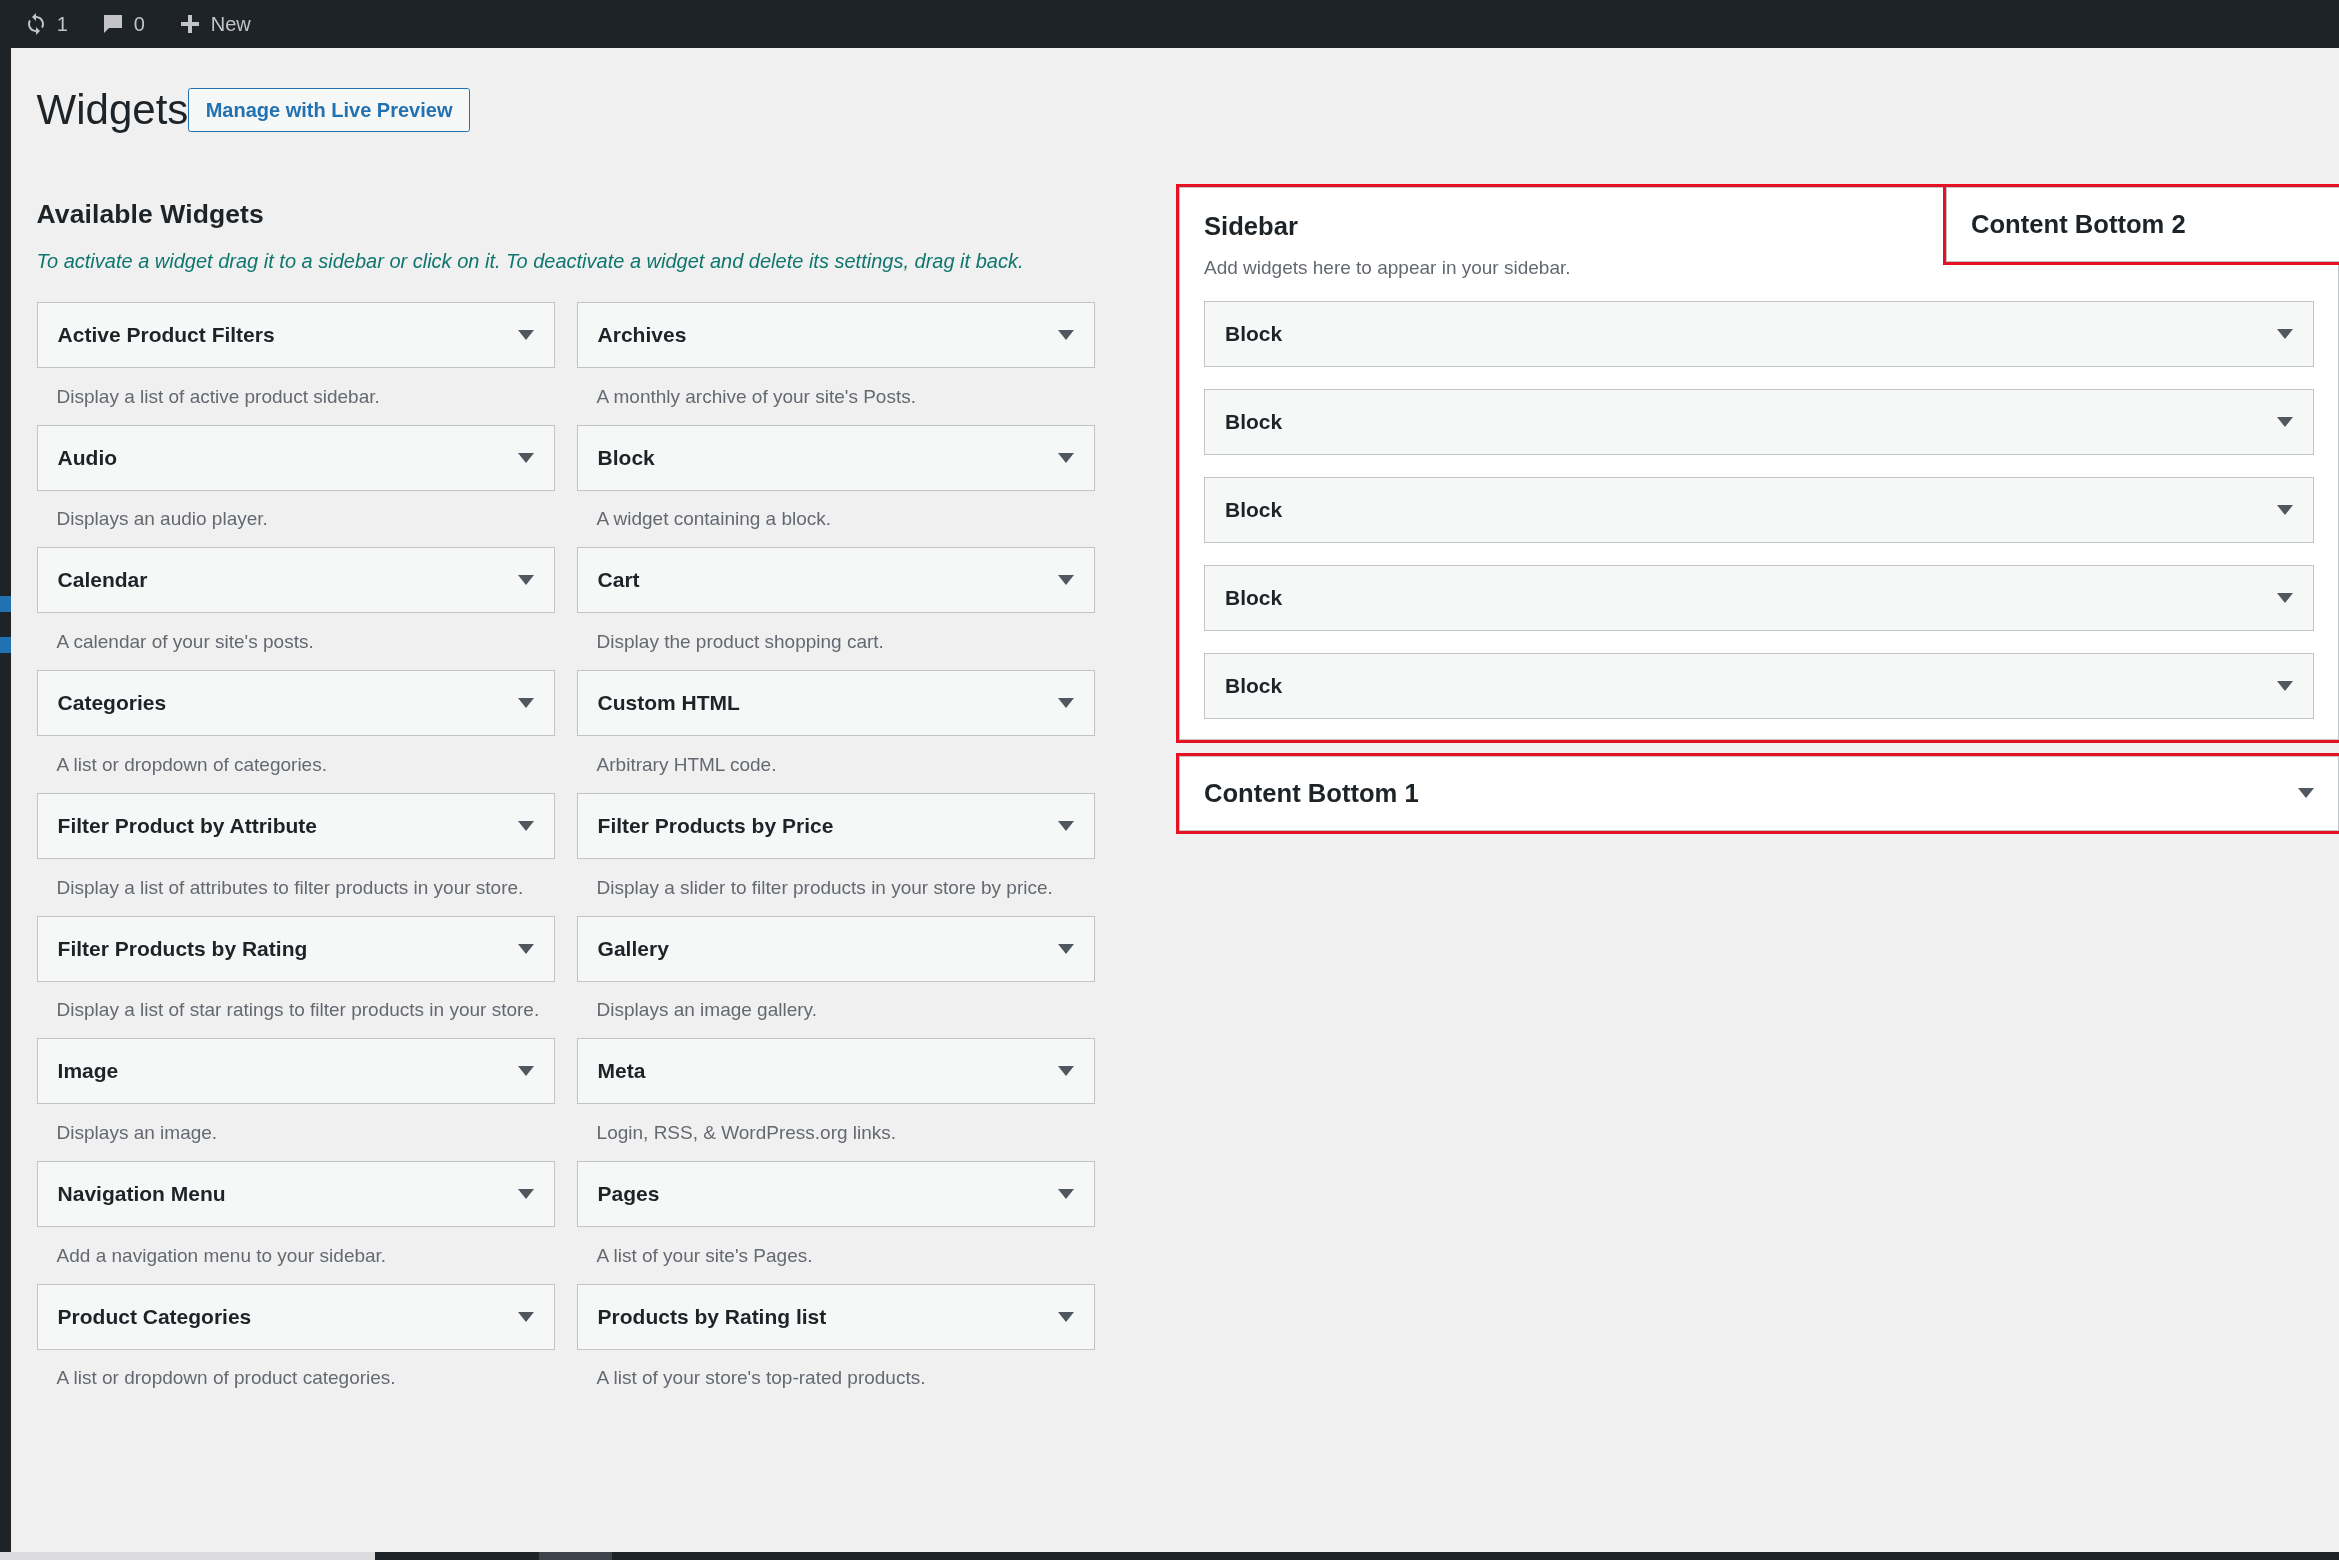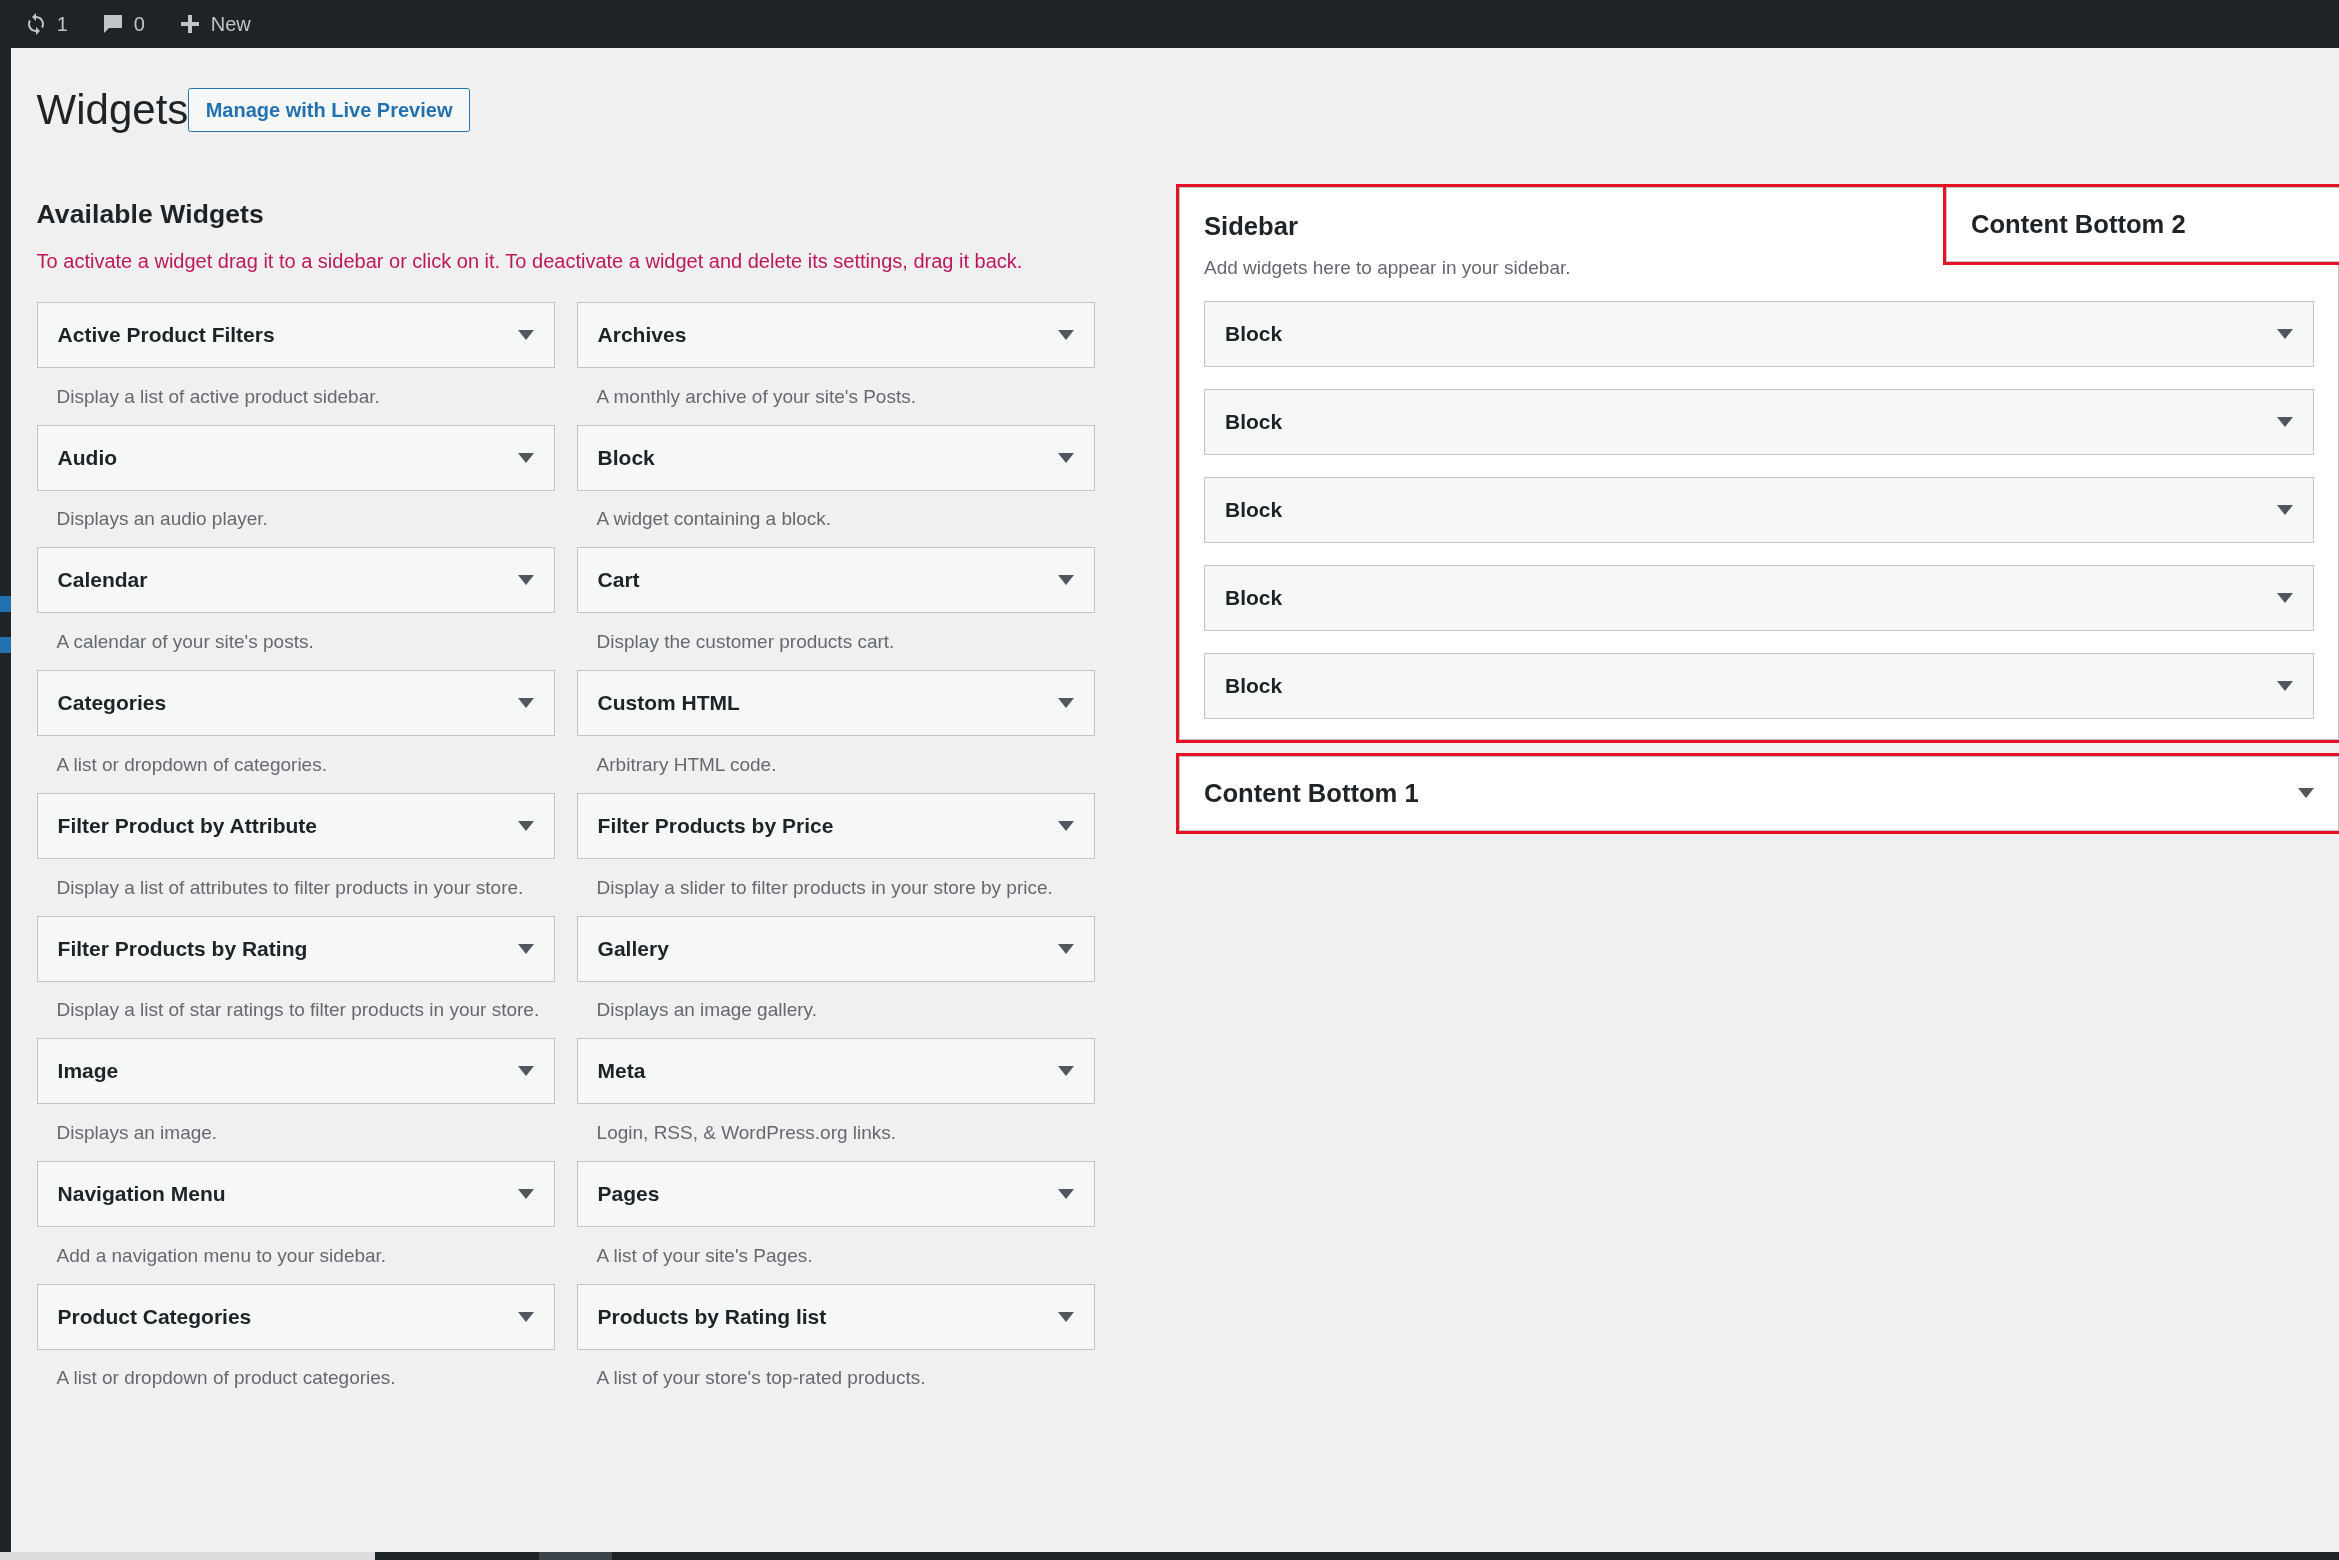--- a/index.html
+++ b/index.html
@@ -78,22 +78,23 @@
   
   #avail {
     position: absolute; top: 151px; left: 25.6px;
     width: 1078px;
   }
   #avail-title {
     font-size: 26.5px; font-weight: bold; color: #1d2327;
     margin-bottom: 16.4px; letter-spacing: 0.1px;
   }
   #avail-desc {
-    font-size: 20px; color: #be185d; margin-bottom: 25.6px;
+    font-size: 20px; color: #0f766e; margin-bottom: 25.6px;
     line-height: 1.5;
+    font-style: italic;
   }
   #widget-grid {
     display: grid;
     grid-template-columns: 518px 518px;
     column-gap: 22px;
   }
   .wcol { display: flex; flex-direction: column; }
   .wentry { margin-bottom: 0; }
   .widget-card {
     background: #f6f7f7;
@@ -335,21 +336,21 @@
               <div class="wtitle">Block</div>
               <div class="caret"></div>
             </div>
             <div class="widget-desc">A widget containing a block.</div>
           </div>
           <div class="wentry">
             <div class="widget-card">
               <div class="wtitle">Cart</div>
               <div class="caret"></div>
             </div>
-            <div class="widget-desc">Display the customer products cart.</div>
+            <div class="widget-desc">Display the product shopping cart.</div>
           </div>
           <div class="wentry">
             <div class="widget-card">
               <div class="wtitle">Custom HTML</div>
               <div class="caret"></div>
             </div>
             <div class="widget-desc">Arbitrary HTML code.</div>
           </div>
           <div class="wentry">
             <div class="widget-card">

